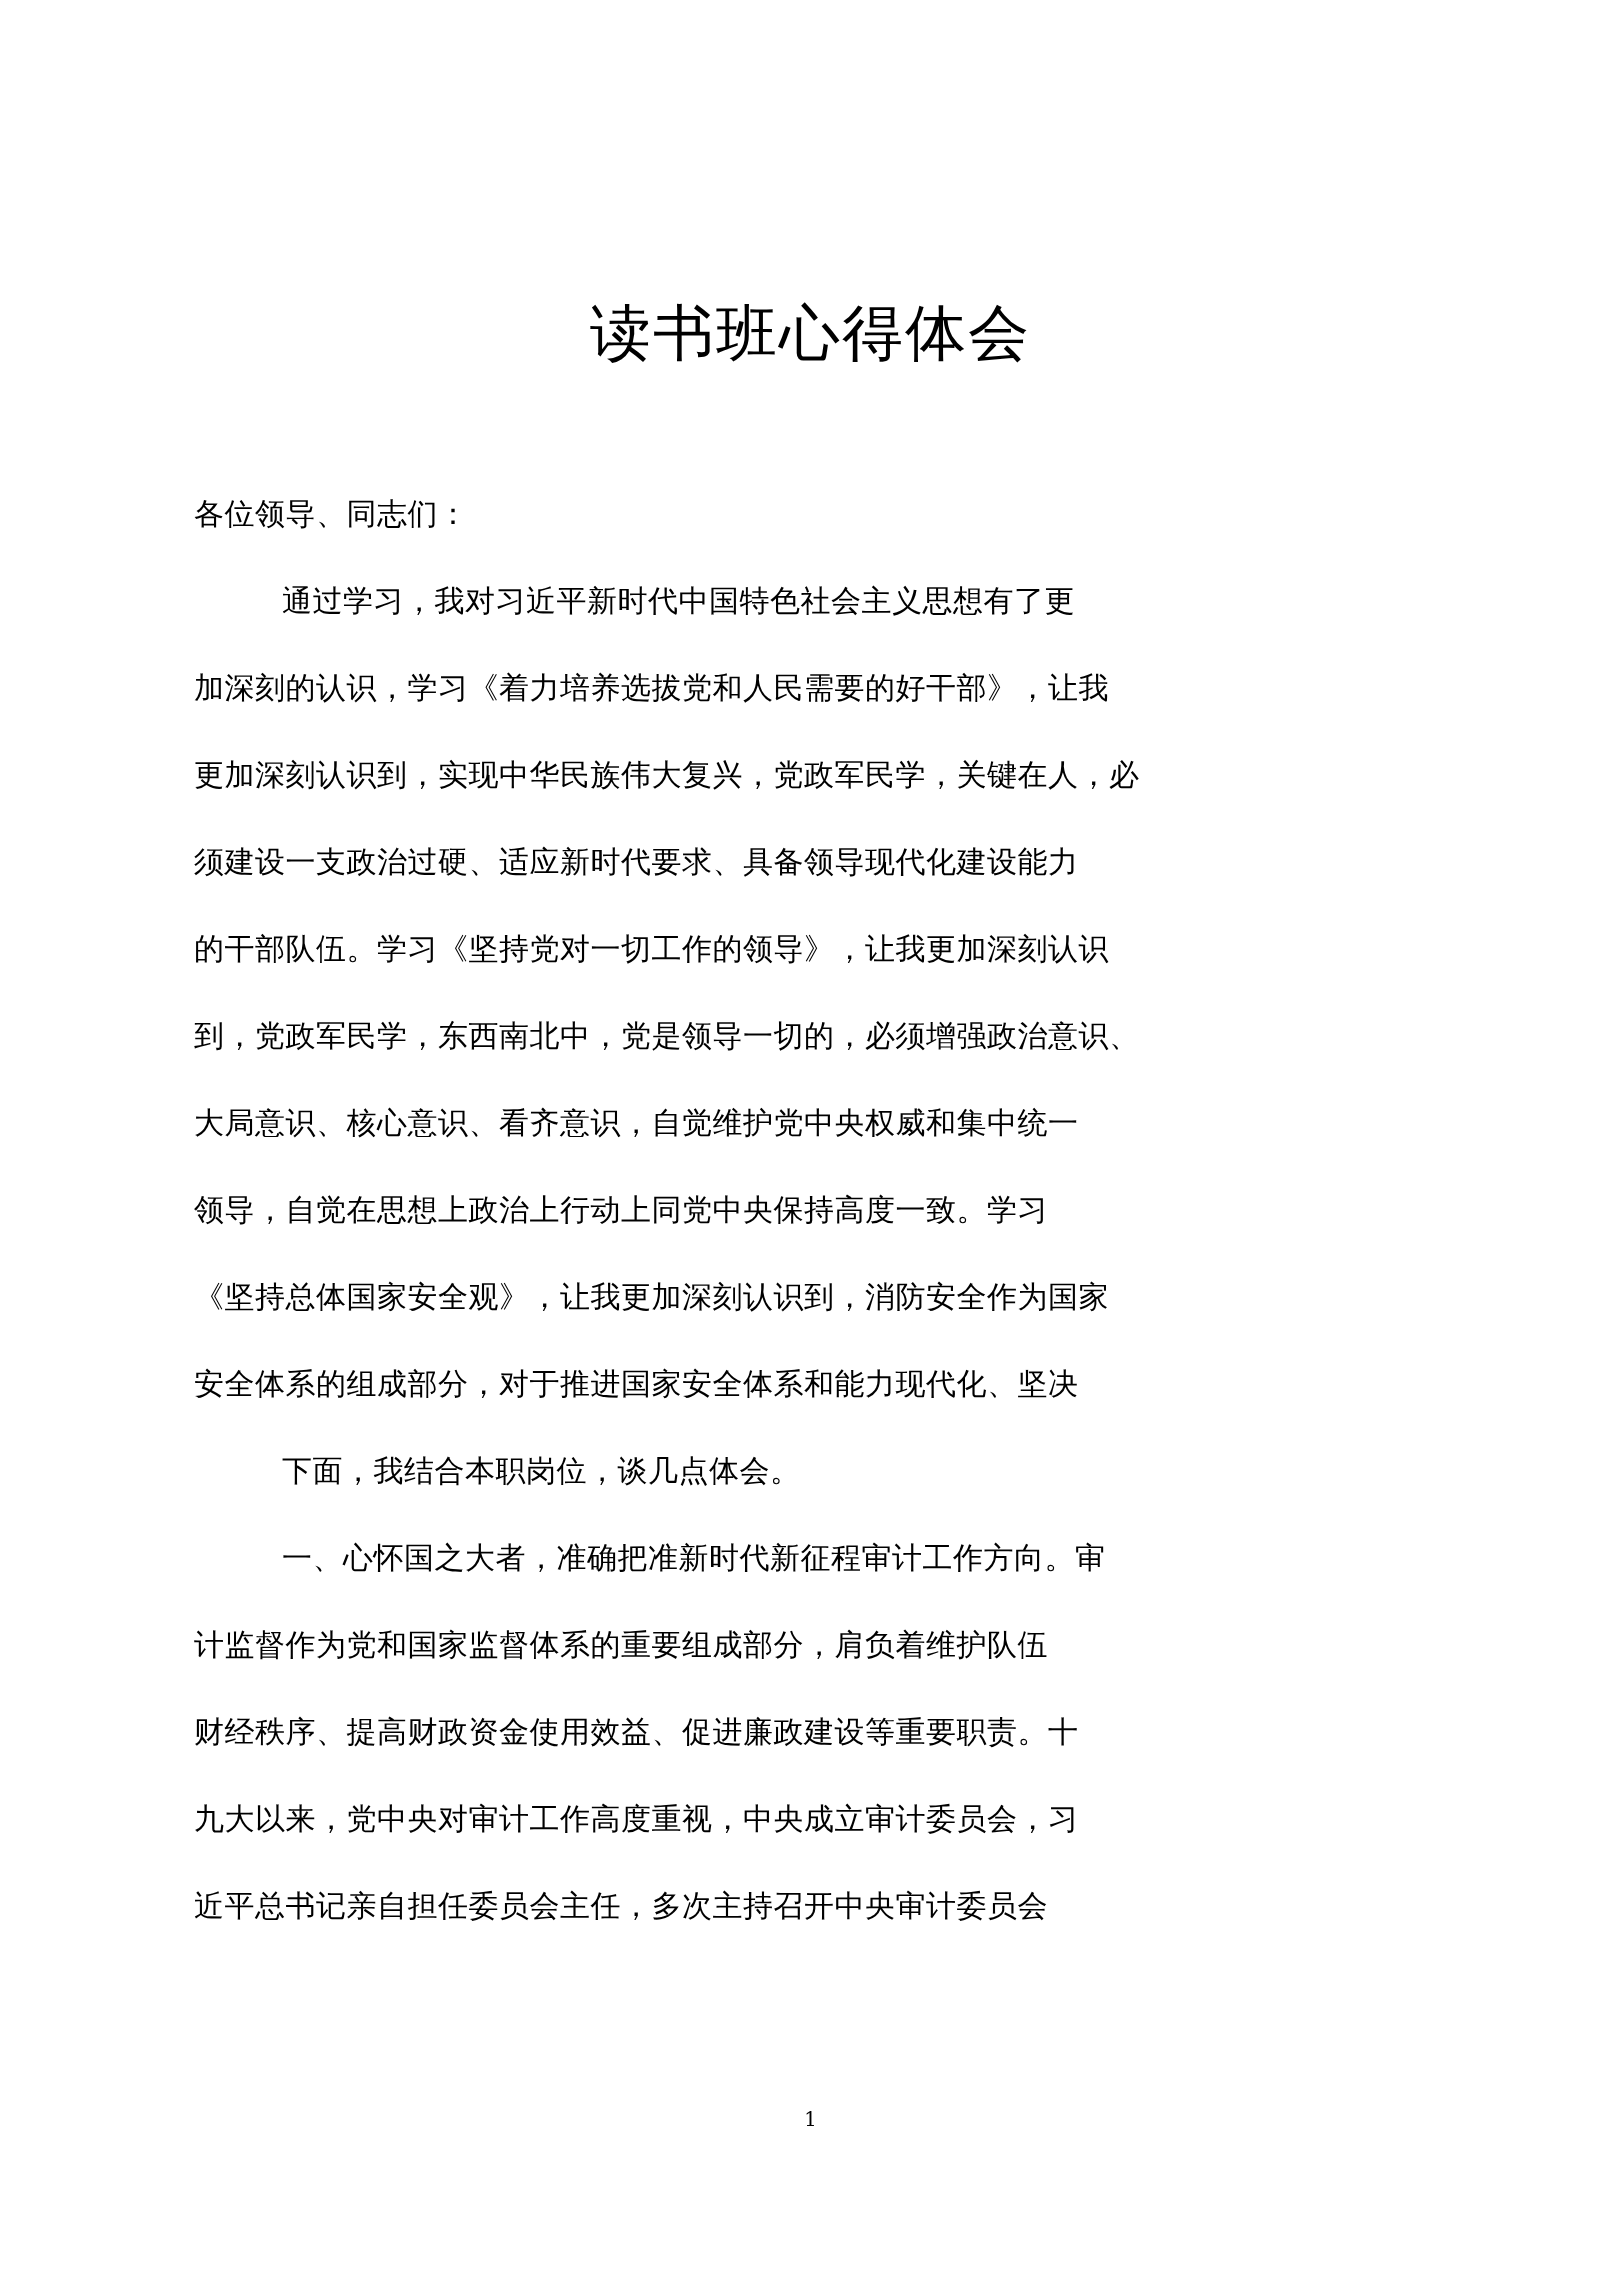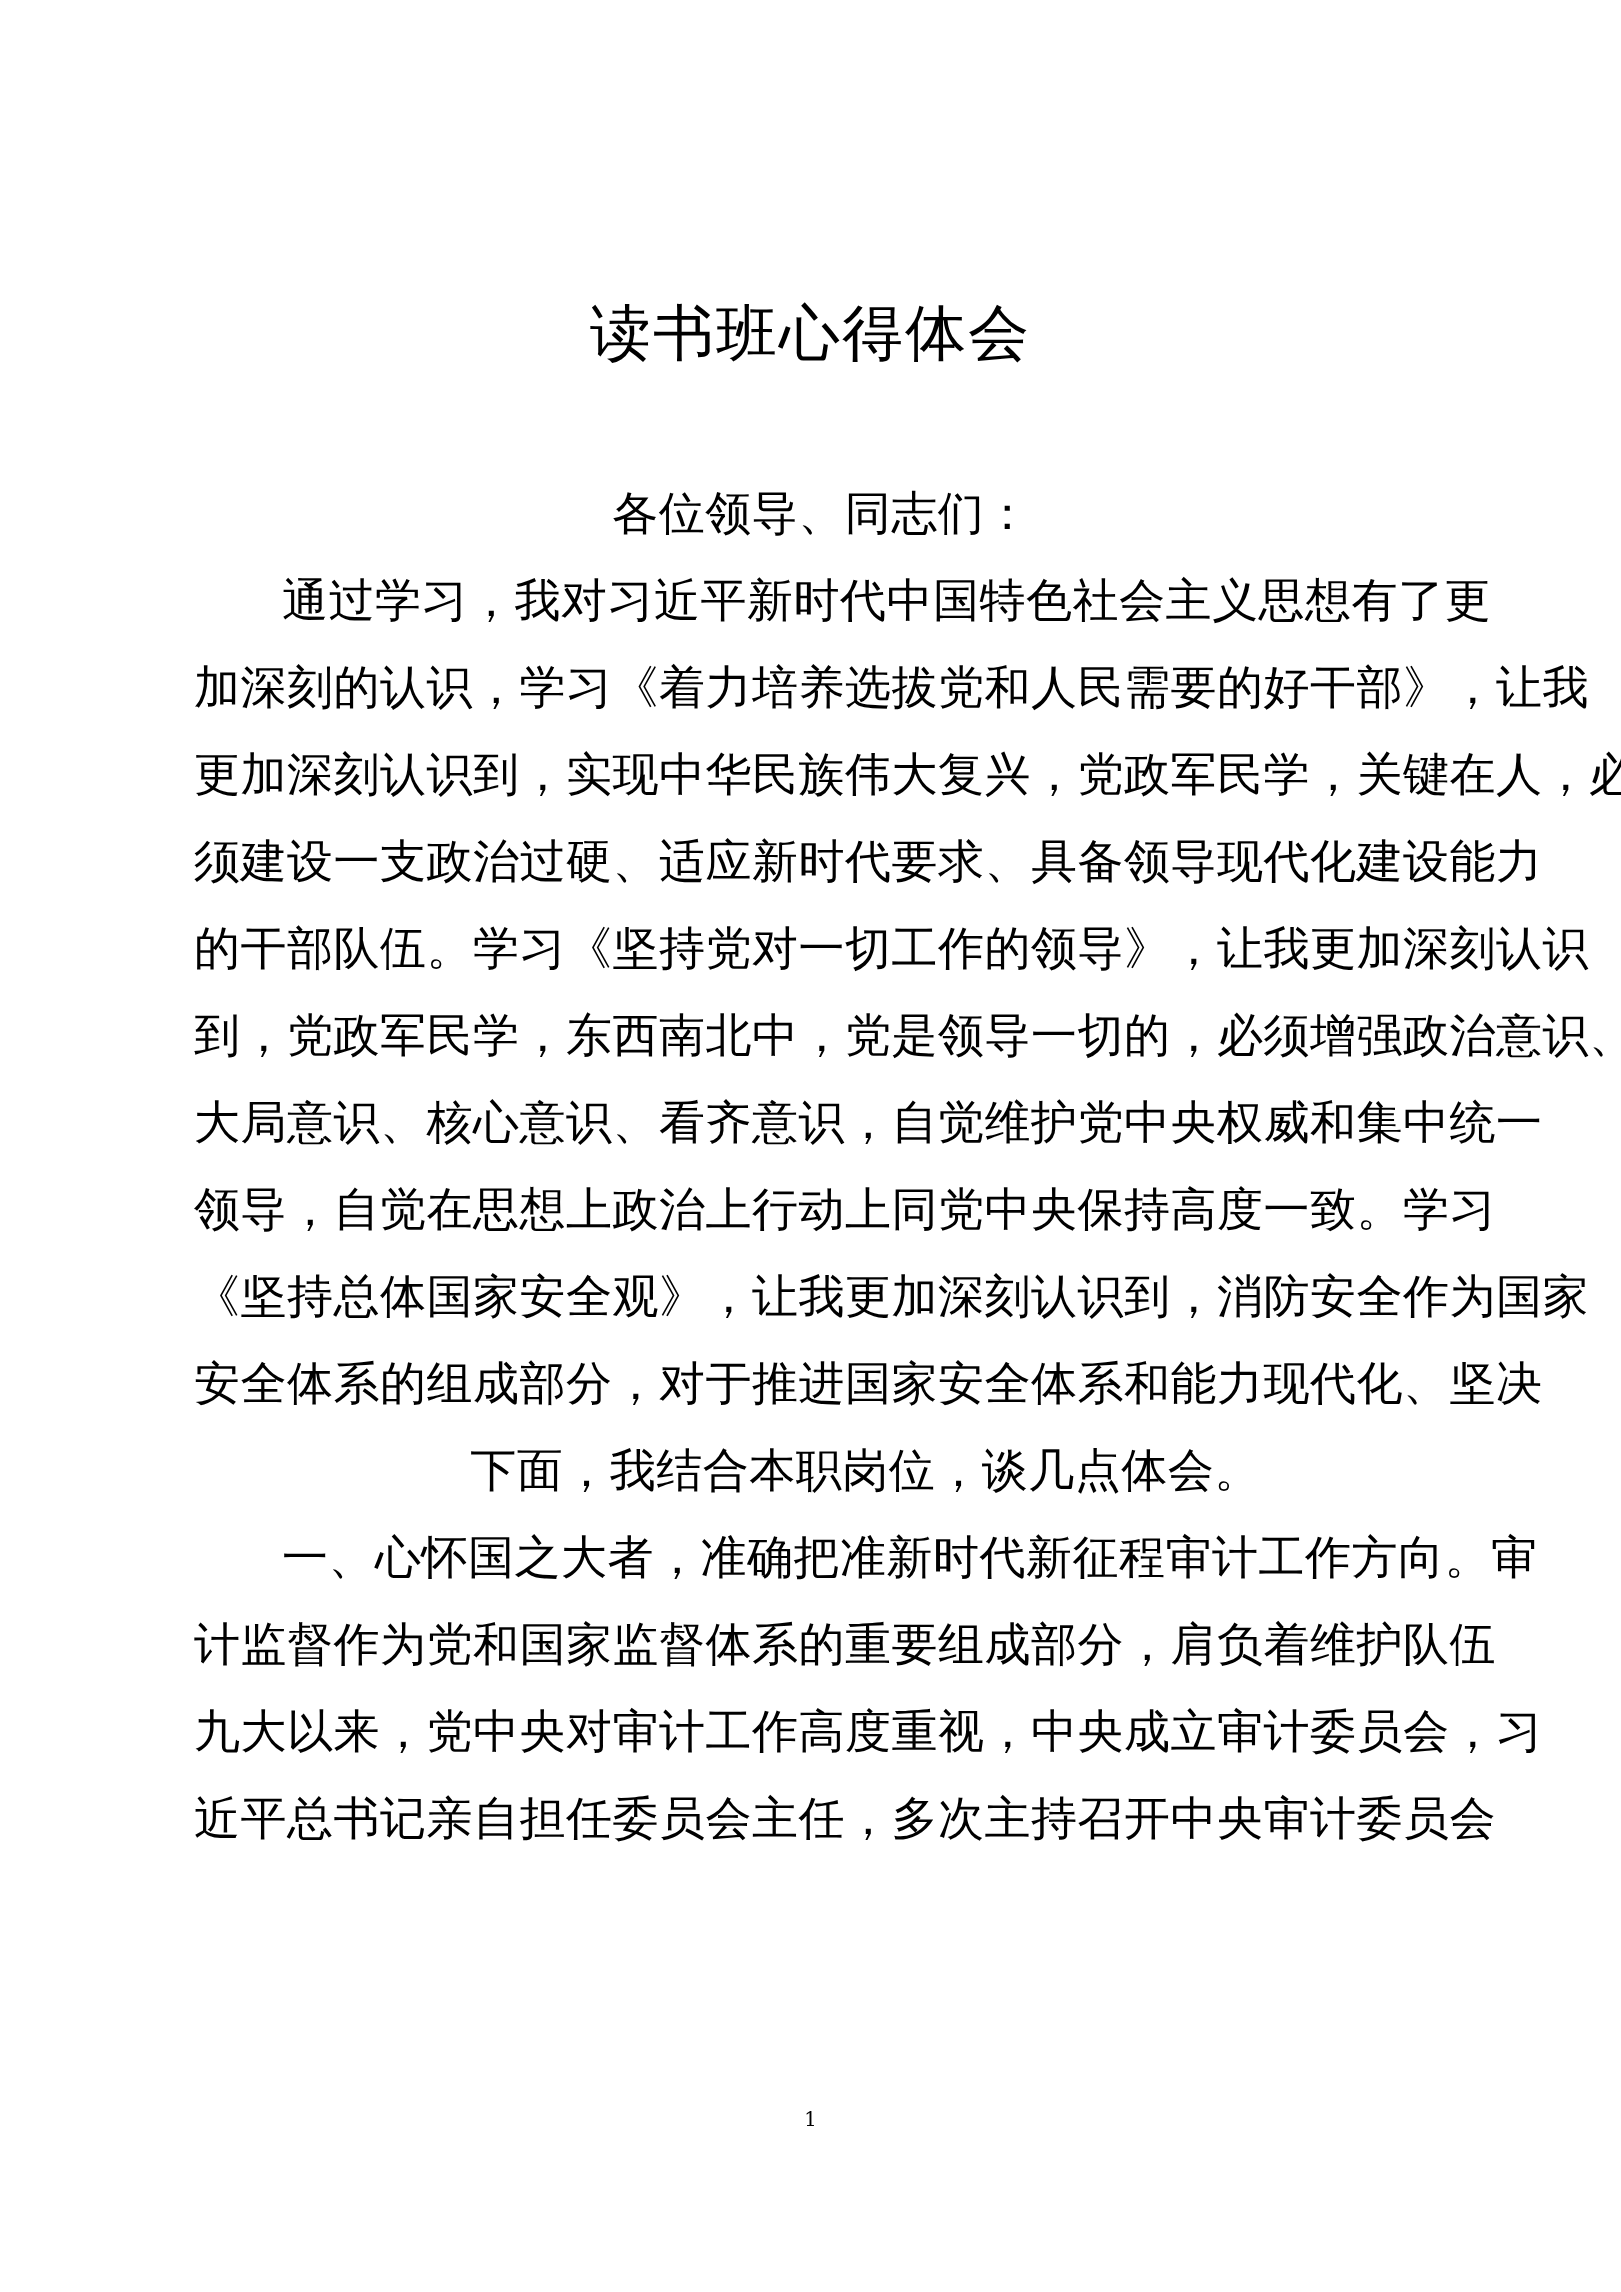--- a/index.html
+++ b/index.html
@@ -33,25 +33,24 @@
       letter-spacing: 2px;
     }
     .body-text {
       position: absolute;
       left: 194px;
       top: 470px;
       width: 1255px;
     }
     .line {
       height: 87px;
-      font-size: 46px;
+      font-size: 30px;
       line-height: 87px;
       white-space: nowrap;
       letter-spacing: 0.5px;
-      text-align: center;
     }
     .indent {
       padding-left: 88px;
     }
     .page-number {
       position: absolute;
       left: 0;
       width: 1621px;
       top: 2107px;
       text-align: center;
@@ -77,19 +76,20 @@
     <div class="line">到，党政军民学，东西南北中，党是领导一切的，必须增强政治意识、</div>
     <div class="line">大局意识、核心意识、看齐意识，自觉维护党中央权威和集中统一</div>
     <div class="line">领导，自觉在思想上政治上行动上同党中央保持高度一致。学习</div>
     <div class="line">《坚持总体国家安全观》，让我更加深刻认识到，消防安全作为国家</div>
     <div class="line">安全体系的组成部分，对于推进国家安全体系和能力现代化、坚决</div>
 
     <div class="line indent">下面，我结合本职岗位，谈几点体会。</div>
 
     <div class="line indent">一、心怀国之大者，准确把准新时代新征程审计工作方向。审</div>
     <div class="line">计监督作为党和国家监督体系的重要组成部分，肩负着维护队伍</div>
+    <div class="line">财经秩序、提高财政资金使用效益、促进廉政建设等重要职责。十</div>
     <div class="line">九大以来，党中央对审计工作高度重视，中央成立审计委员会，习</div>
     <div class="line">近平总书记亲自担任委员会主任，多次主持召开中央审计委员会</div>
   </div>
 
   <div class="page-number">1</div>
 </div>
 
 
 </body></html>

